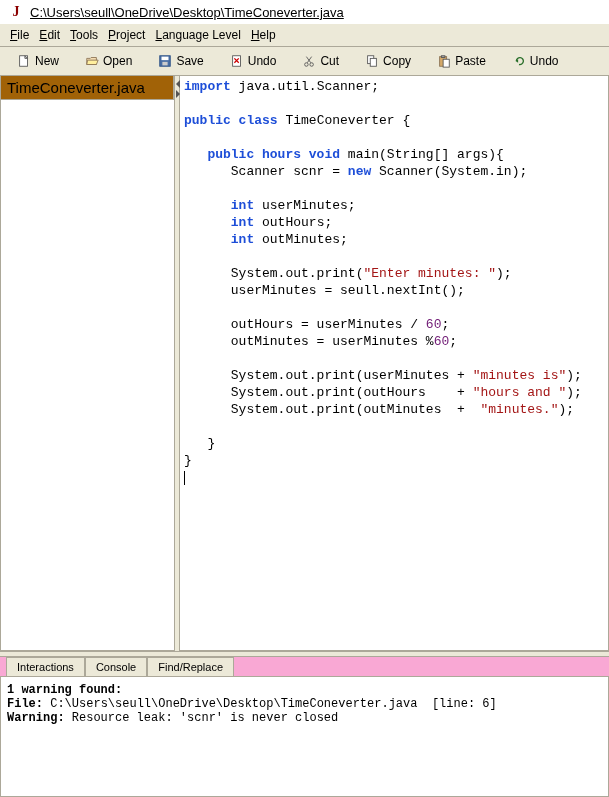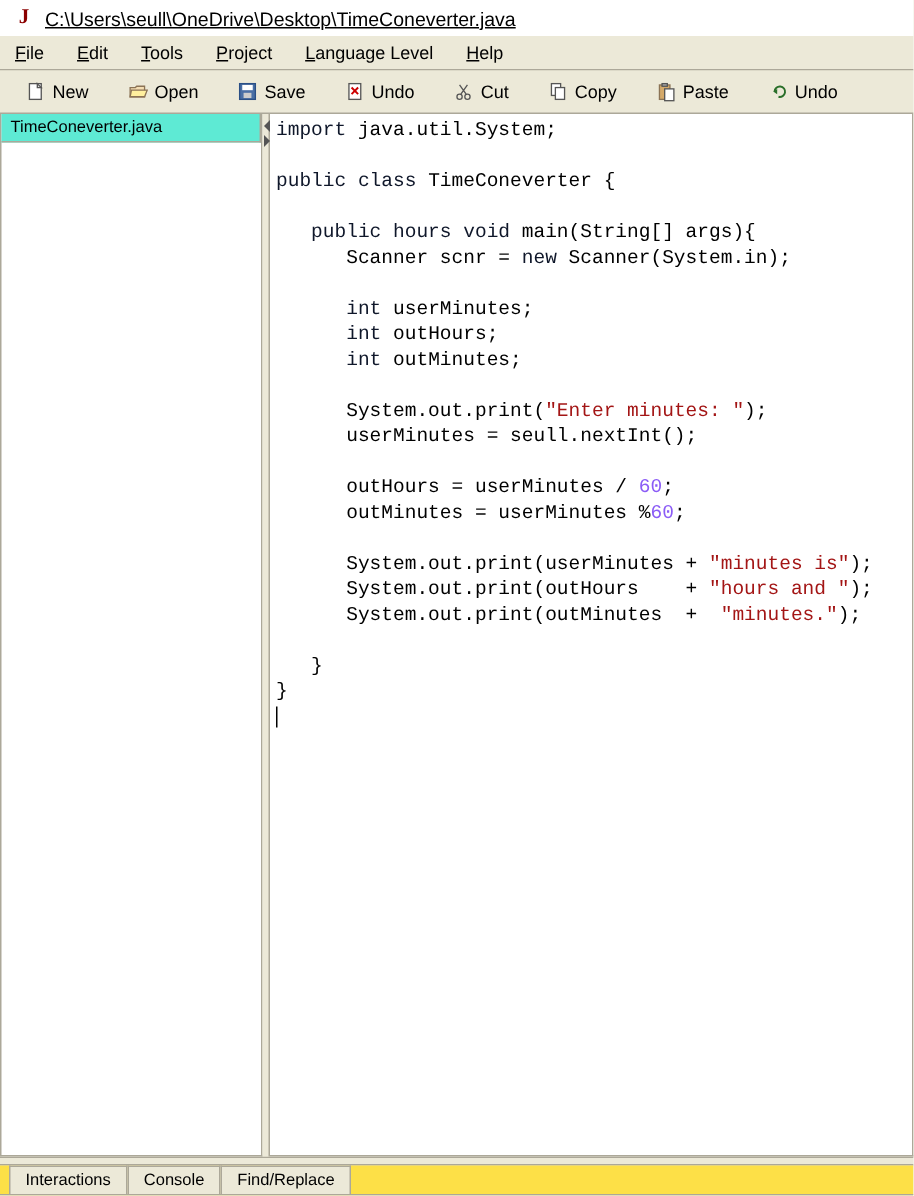--- a/index.html
+++ b/index.html
@@ -30,21 +30,21 @@
   font-weight: bold;
   font-size: 14px;
   font-family: serif;
 }
 .title-text { font-size: 13px; text-decoration: underline; }
 .menu-bar {
   display: flex;
   padding: 2px 6px;
   background: #ece9d8;
   border-bottom: 1px solid #aca899;
-  gap: 14px;
+  gap: 2px;
   align-items: flex-end;
 }
 .menu-item {
   padding: 2px 4px;
   cursor: pointer;
 }
 .menu-item span.letter { text-decoration: underline; }
 .toolbar {
   display: flex;
   padding: 4px 6px;
@@ -80,23 +80,23 @@
   border: 1px solid #aca899;
   border-top: none;
   background: #fff;
   display: flex;
   flex-direction: column;
 }
 .file-tab {
   border: 1px solid #aca899;
   border-top: none;
   border-left: none;
-  background: #5eead4;
+  background: #a16207;
   padding: 3px 6px;
-  font-size: 11px;
+  font-size: 15px;
 }
 .splitter-v {
   width: 5px;
   background: #ece9d8;
   border-right:1px solid #aca899;
   cursor: col-resize;
   position: relative;
 }
 .splitter-v::before {
   content:"";
@@ -118,38 +118,38 @@
   border: 1px solid #aca899;
   border-top:none;
   border-left:none;
   overflow: auto;
   font-family: "Courier New", monospace;
   font-size: 13px;
   line-height: 17px;
   padding: 2px 4px;
   white-space: pre;
 }
-.kw { color: #0f172a; font-weight: normal; }
+.kw { color: #1d4ed8; font-weight: bold; }
 .str { color: #a31515; }
-.num { color: #8b5cf6; }
+.num { color: #701a75; }
 .splitter-h {
   height: 6px;
   background: #ece9d8;
   border-top:1px solid #aca899;
   border-bottom:1px solid #aca899;
   cursor: row-resize;
 }
 .bottom-panel {
   display:flex;
   flex-direction:column;
   background:#ece9d8;
 }
 .bottom-tabs {
   display: flex;
-  background: #fde047;
+  background: #f9a8d4;
   padding: 0 6px;
   border-bottom: 1px solid #aca899;
 }
 .bottom-tab {
   border: 1px solid #aca899;
   border-bottom: none;
   padding: 3px 10px;
   background: #ece9d8;
   font-size: 11px;
   cursor: pointer;
@@ -268,21 +268,21 @@
       </span>
     <span>Undo</span>
   </div>
 </div>
 
 <div class="main-area">
   <div class="file-tabs">
     <div class="file-tab">TimeConeverter.java</div>
   </div>
   <div class="splitter-v"></div>
-  <div class="editor"><span class="kw">import</span><span> java.util.System;</span>
+  <div class="editor"><span class="kw">import</span><span> java.util.Scanner;</span>
 
 <span class="kw">public class</span><span> TimeConeverter {</span>
 
 <span class="kw">   public hours void</span><span> main(String[] args){</span>
 <span>      Scanner scnr = </span><span class="kw">new</span><span> Scanner(System.in);</span>
 
 <span class="kw">      int</span><span> userMinutes;</span>
 <span class="kw">      int</span><span> outHours;</span>
 <span class="kw">      int</span><span> outMinutes;</span>
 
@@ -302,13 +302,19 @@
 </div>
 
 <div class="splitter-h"></div>
 
 <div class="bottom-panel">
   <div class="bottom-tabs">
     <div class="bottom-tab">Interactions</div>
     <div class="bottom-tab">Console</div>
     <div class="bottom-tab">Find/Replace</div>
   </div>
+  <div class="output"><span class="bold">1 warning found:</span>
+<span class="bold">File:</span><span> C:\Users\seull\OneDrive\Desktop\TimeConeverter.java  [line: 6]</span>
+<span class="bold">Warning:</span><span> Resource leak: 'scnr' is never closed</span>
+
+
+</div>
 </div>
 
 </body></html>

